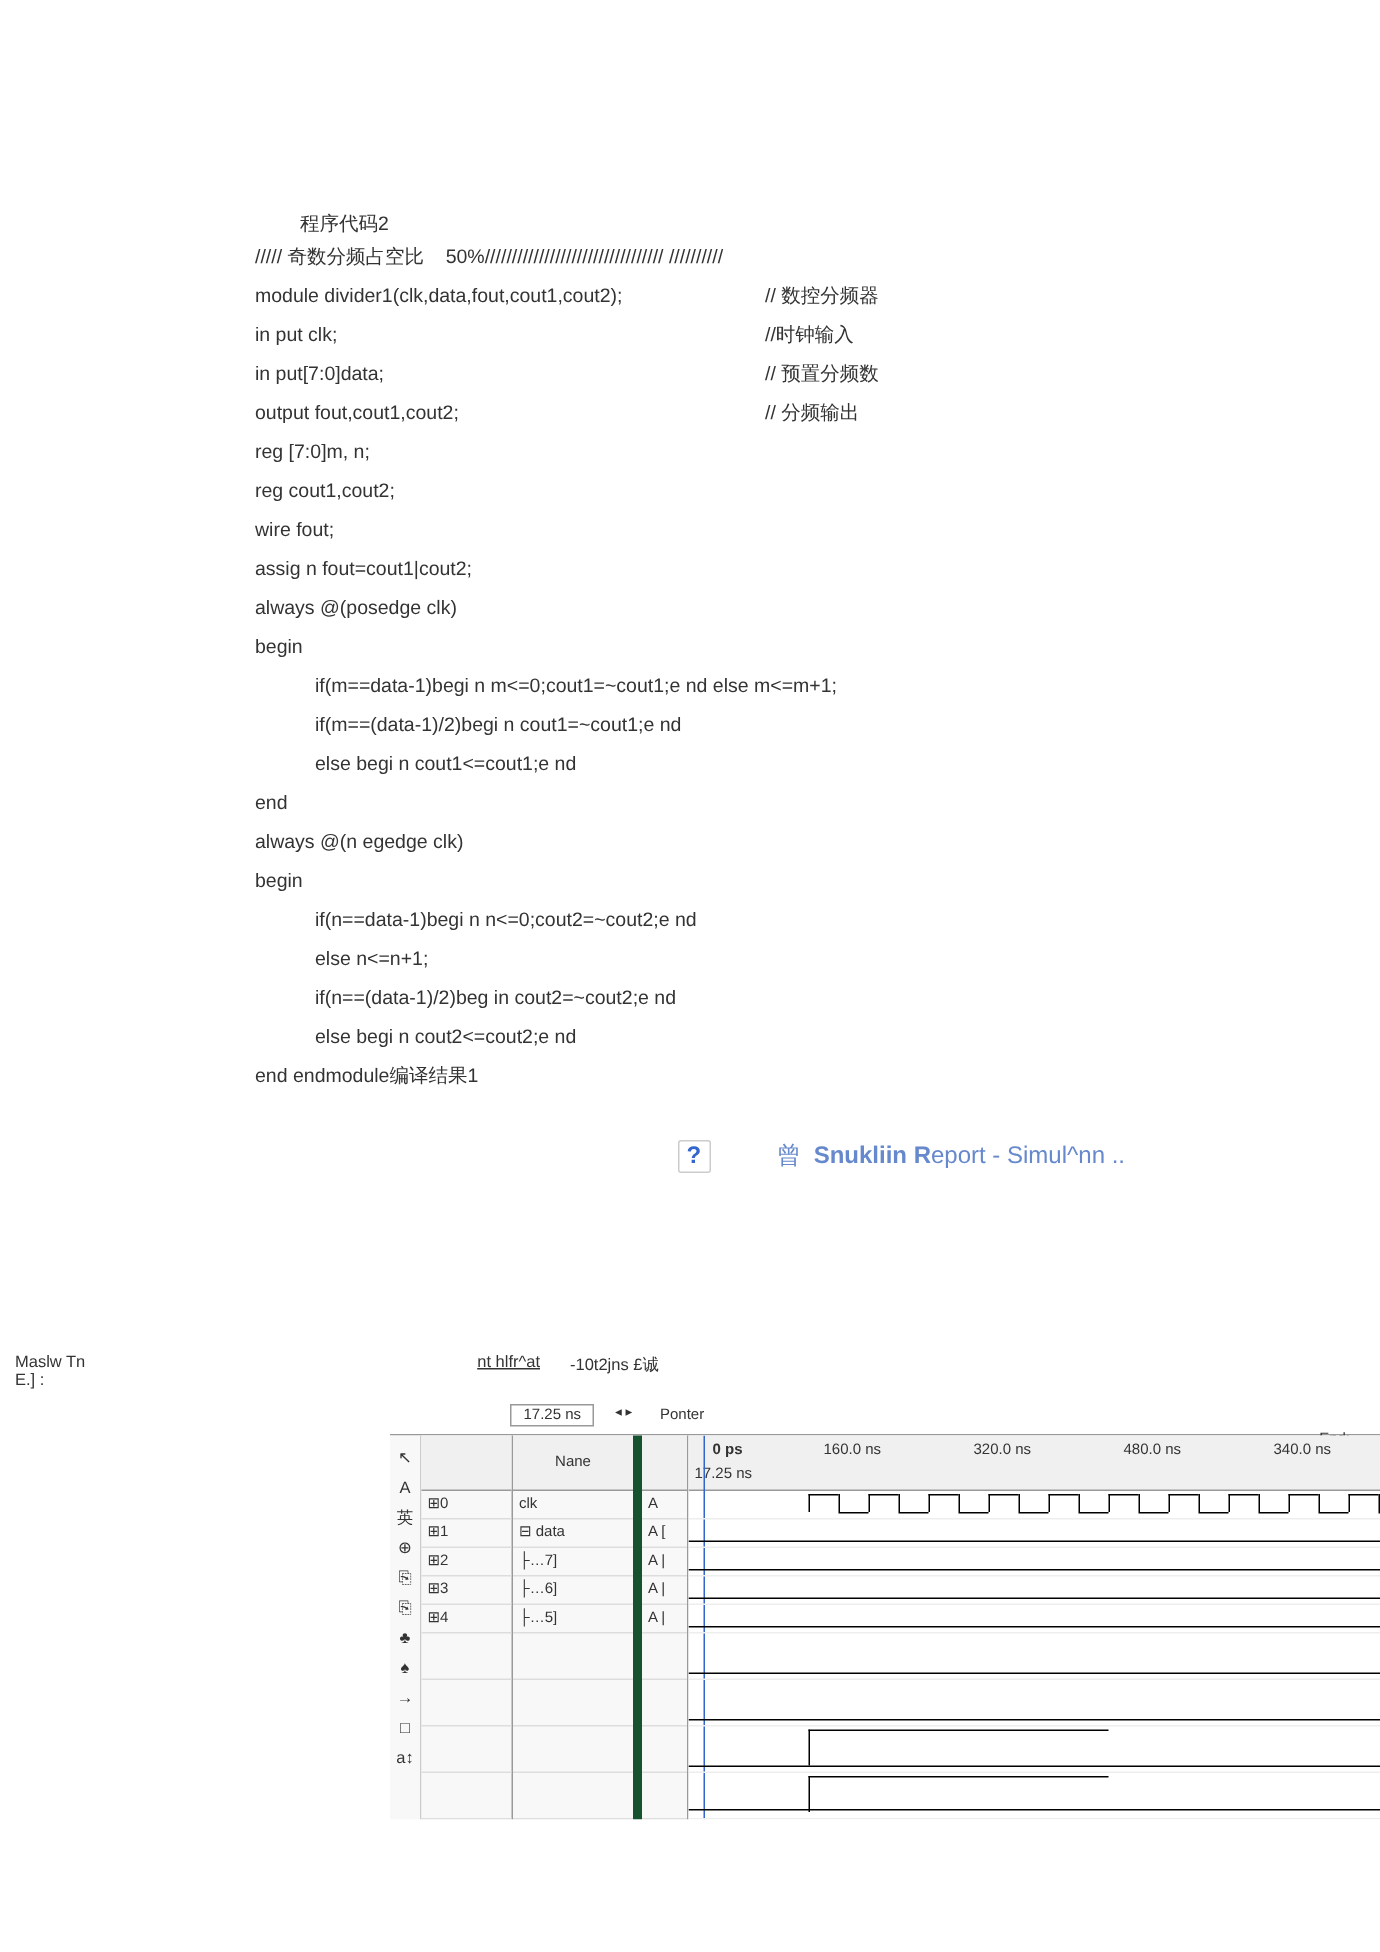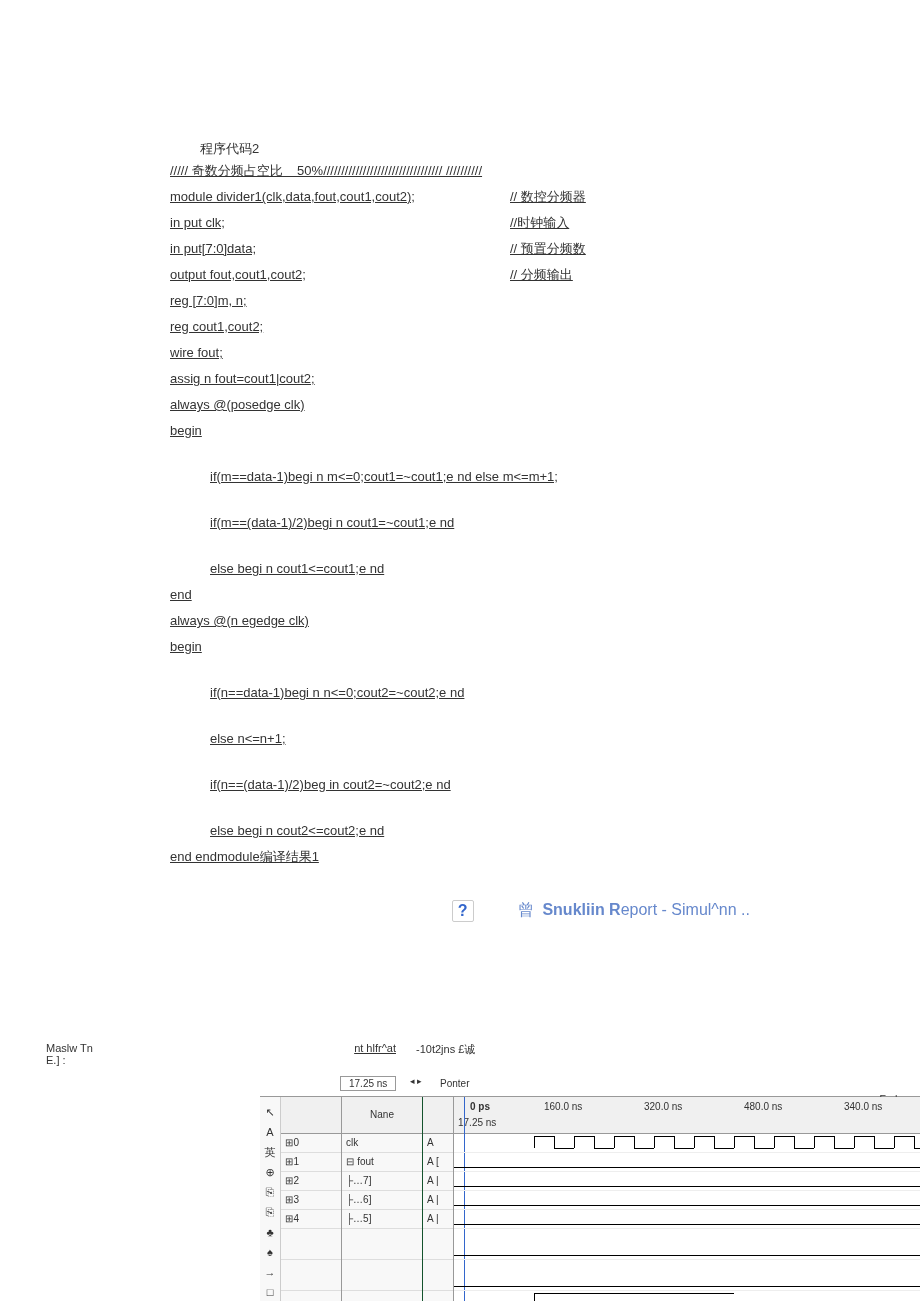--- a/index.html
+++ b/index.html
@@ -10,32 +10,31 @@
   color: #333;
   background: #fff;
   width: 920px;
 }
 .content {
   padding: 140px 170px 40px 170px;
 }
 .code-block {
   line-height: 2.0;
   white-space: pre;
-  text-decoration: underline;
 }
 .code-line {
   display: flex;
 }
 .code-main {
   flex: 0 0 340px;
 }
 .code-comment {
   flex: 1;
 }
-.indent1 { padding-left: 40px; margin-top: 20px; }
+.indent1 { padding-left: 40px; }
 .title-link {
   color: #6688cc;
   text-align: right;
   padding-right: 0px;
   font-size: 16px;
   margin-top: 30px;
 }
 .title-link .help-icon {
   display: inline-block;
   width: 20px;
@@ -58,21 +57,21 @@
 .sim-area {
   margin-top: 80px;
   position: relative;
 }
 .sim-header {
   display: flex;
   font-size: 11px;
   color: #333;
   margin-bottom: 8px;
 }
-.sim-h-left { flex: 0 0 90px; padding-left: 10px; margin-left: 36px; }
+.sim-h-left { flex: 0 0 90px; padding-left: 10px; }
 .sim-h-mid { flex: 0 0 260px; text-align: right; padding-right: 20px; text-decoration: underline; }
 .sim-h-right { flex: 1; }
 .waveform-container {
   display: flex;
   border-top: 1px solid #999;
 }
 .tool-col {
   width: 20px;
   background: #f8f8f8;
   border-right: 1px solid #ccc;
@@ -88,21 +87,21 @@
   color: #333;
 }
 .signal-col {
   width: 60px;
   background: #f8f8f8;
   border-right: 1px solid #999;
 }
 .name-col {
   width: 80px;
   background: #f8f8f8;
-  border-right: 1px solid #14532d;
+  border-right: 6px solid #14532d;
 }
 .val-col {
   width: 30px;
   background: #f8f8f8;
   border-right: 1px solid #999;
 }
 .wave-col {
   flex: 1;
   background: #fff;
   position: relative;
@@ -254,21 +253,21 @@
             <div class="signal-row extra"></div>
             <div class="signal-row extra"></div>
             <div class="signal-row extra"></div>
             <div class="signal-row extra"></div>
           </div>
       </div>
       <div class="name-col">
         <div class="col-header">Nane</div>
         <div id="sig-name">
             <div class="signal-row">clk</div>
-            <div class="signal-row">⊟ fout</div>
+            <div class="signal-row">⊟ data</div>
             <div class="signal-row">├…7]</div>
             <div class="signal-row">├…6]</div>
             <div class="signal-row">├…5]</div>
             <div class="signal-row extra"></div>
             <div class="signal-row extra"></div>
             <div class="signal-row extra"></div>
             <div class="signal-row extra"></div>
           </div>
       </div>
       <div class="val-col">

